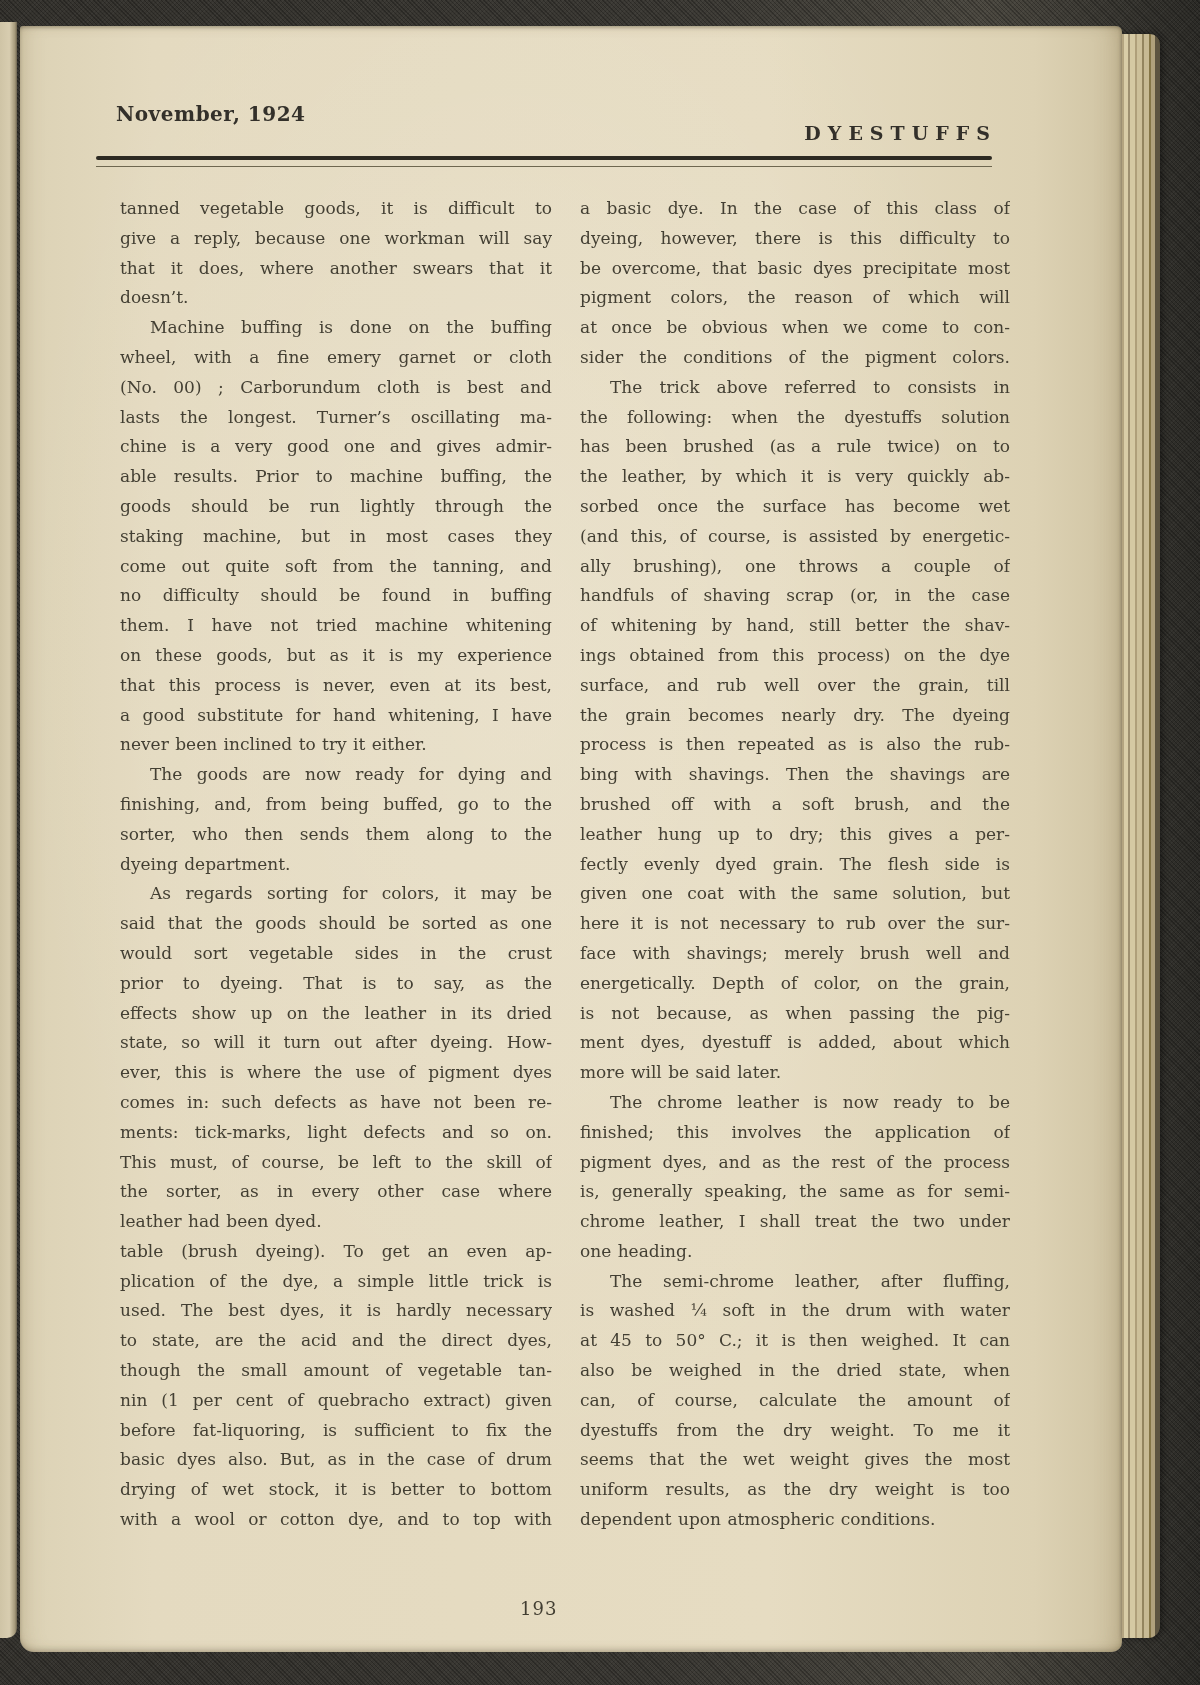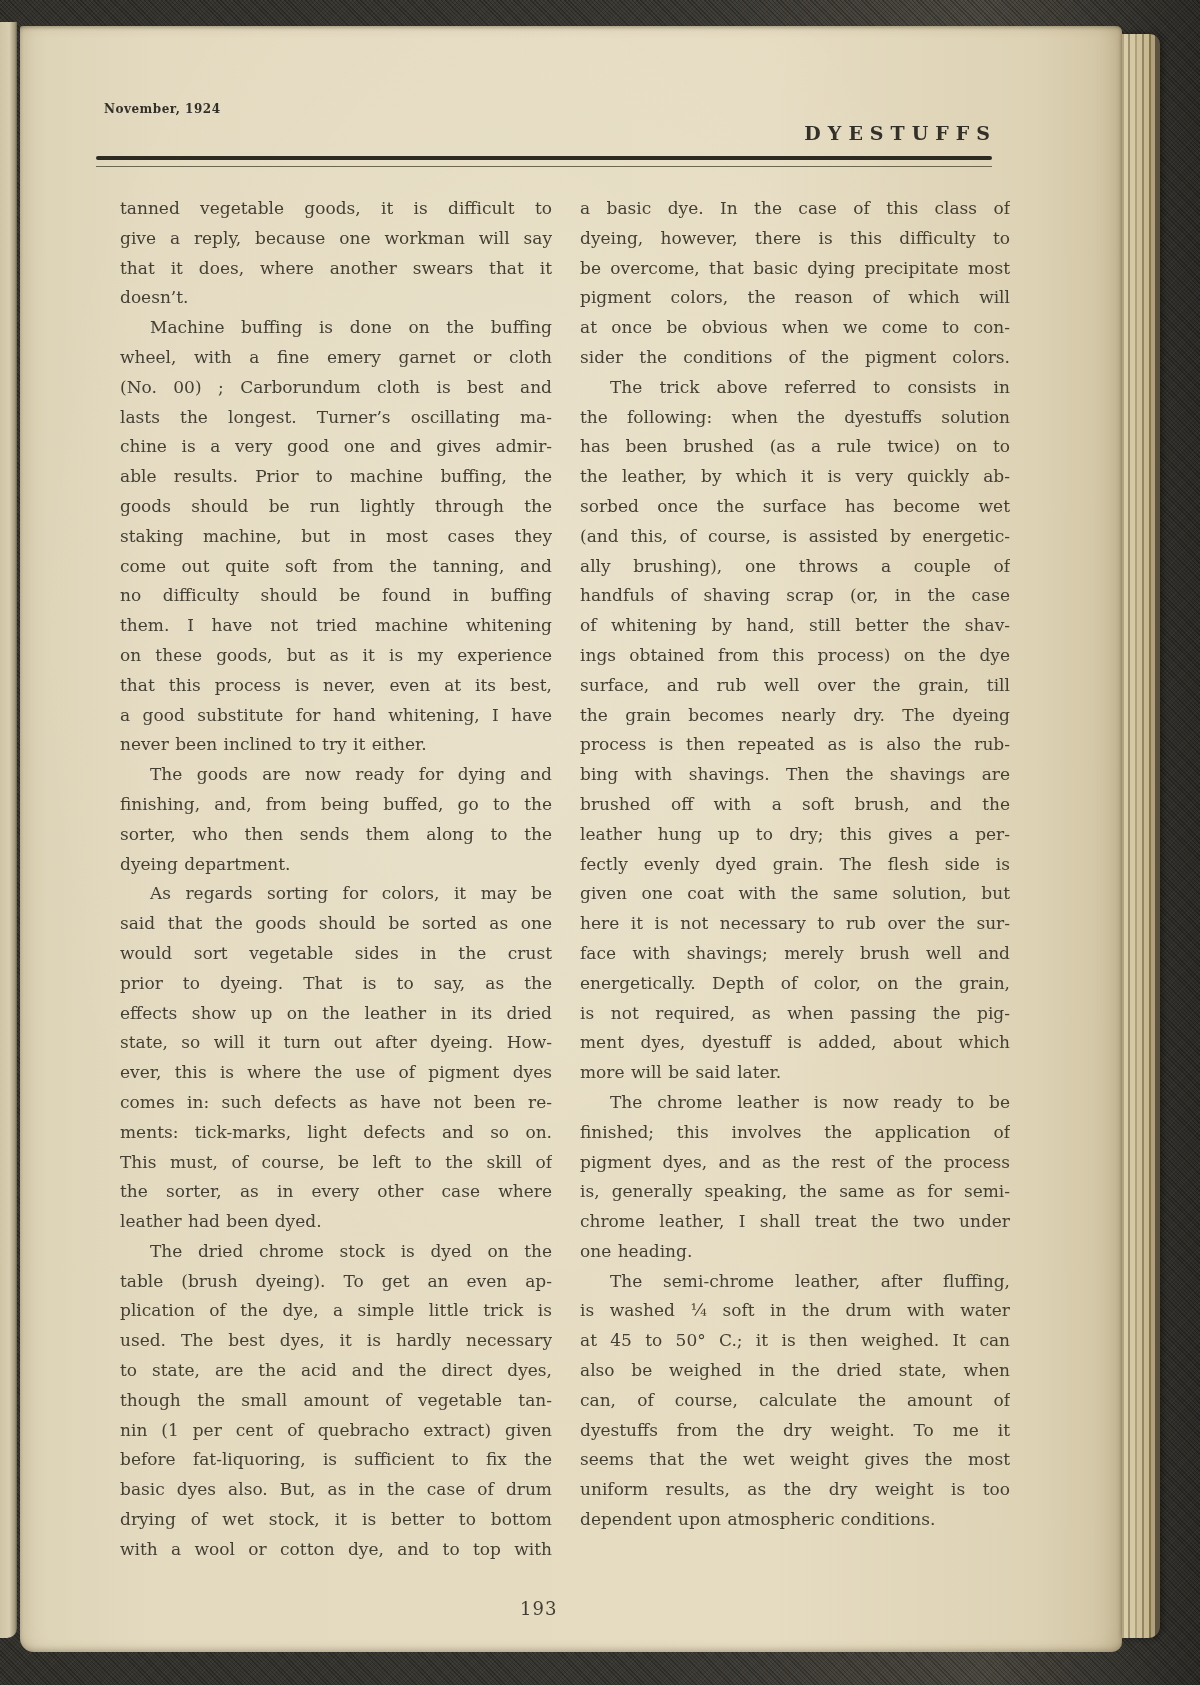--- a/index.html
+++ b/index.html
@@ -35,21 +35,21 @@
     position:absolute;left:1122px;top:34px;width:38px;height:1604px;
     border-radius:0 10px 12px 0;
     background:linear-gradient(90deg,
       #b3a480 0 2px, #d9cda8 2px 6px, #9e9070 6px 8px, #d5c9a3 8px 13px,
       #af9f7a 13px 15px, #cdc09a 15px 20px, #93855f 20px 22px, #c7ba94 22px 27px,
       #857647 27px 29px, #b0a17c 29px 33px, #5d5440 33px 38px);
     box-shadow:2px 0 6px rgba(0,0,0,.45);
   }
   .header{position:absolute;left:80px;top:76px;width:890px;height:34px;color:#33302a;}
   .header .date{
-    position:absolute;left:4px;top:0;font-size:12px;font-weight:bold;letter-spacing:.5px;
+    position:absolute;left:16px;top:0;font-size:20px;font-weight:bold;letter-spacing:.5px;
   }
   .header .journal{
     position:absolute;right:0;top:2px;font-size:19px;font-weight:bold;letter-spacing:7px;margin-right:-7px;margin-top:18px;
   }
   .rule-thick{position:absolute;left:76px;top:130px;width:896px;height:4px;background:#2d2a22;border-radius:2px;}
   .rule-thin{position:absolute;left:76px;top:140px;width:896px;height:1px;background:#6e6750;}
   .col{
     position:absolute;top:168px;color:#433f33;font-size:17px;line-height:29.8px;
     word-spacing:1px;overflow:hidden;
   }
@@ -106,36 +106,35 @@
         <div class="line">would sort vegetable sides in the crust</div>
         <div class="line">prior to dyeing. That is to say, as the</div>
         <div class="line">effects show up on the leather in its dried</div>
         <div class="line">state, so will it turn out after dyeing. How-</div>
         <div class="line">ever, this is where the use of pigment dyes</div>
         <div class="line">comes in: such defects as have not been re-</div>
         <div class="line">ments: tick-marks, light defects and so on.</div>
         <div class="line">This must, of course, be left to the skill of</div>
         <div class="line">the sorter, as in every other case where</div>
         <div class="line endline">leather had been dyed.</div>
-        <div class="line indent">The dried chrome stock is dyed on the</div>
         <div class="line">table (brush dyeing). To get an even ap-</div>
         <div class="line">plication of the dye, a simple little trick is</div>
         <div class="line">used. The best dyes, it is hardly necessary</div>
         <div class="line">to state, are the acid and the direct dyes,</div>
         <div class="line">though the small amount of vegetable tan-</div>
         <div class="line">nin (1 per cent of quebracho extract) given</div>
         <div class="line">before fat-liquoring, is sufficient to fix the</div>
         <div class="line">basic dyes also. But, as in the case of drum</div>
         <div class="line">drying of wet stock, it is better to bottom</div>
         <div class="line">with a wool or cotton dye, and to top with</div>
       </div>
     <div class="col col-right">
         <div class="line">a basic dye. In the case of this class of</div>
         <div class="line">dyeing, however, there is this difficulty to</div>
-        <div class="line">be overcome, that basic dying precipitate most</div>
+        <div class="line">be overcome, that basic dyes precipitate most</div>
         <div class="line">pigment colors, the reason of which will</div>
         <div class="line">at once be obvious when we come to con-</div>
         <div class="line">sider the conditions of the pigment colors.</div>
         <div class="line indent">The trick above referred to consists in</div>
         <div class="line">the following: when the dyestuffs solution</div>
         <div class="line">has been brushed (as a rule twice) on to</div>
         <div class="line">the leather, by which it is very quickly ab-</div>
         <div class="line">sorbed once the surface has become wet</div>
         <div class="line">(and this, of course, is assisted by energetic-</div>
         <div class="line">ally brushing), one throws a couple of</div>
@@ -146,21 +145,21 @@
         <div class="line">the grain becomes nearly dry. The dyeing</div>
         <div class="line">process is then repeated as is also the rub-</div>
         <div class="line">bing with shavings. Then the shavings are</div>
         <div class="line">brushed off with a soft brush, and the</div>
         <div class="line">leather hung up to dry; this gives a per-</div>
         <div class="line">fectly evenly dyed grain. The flesh side is</div>
         <div class="line">given one coat with the same solution, but</div>
         <div class="line">here it is not necessary to rub over the sur-</div>
         <div class="line">face with shavings; merely brush well and</div>
         <div class="line">energetically. Depth of color, on the grain,</div>
-        <div class="line">is not required, as when passing the pig-</div>
+        <div class="line">is not because, as when passing the pig-</div>
         <div class="line">ment dyes, dyestuff is added, about which</div>
         <div class="line endline">more will be said later.</div>
         <div class="line indent">The chrome leather is now ready to be</div>
         <div class="line">finished; this involves the application of</div>
         <div class="line">pigment dyes, and as the rest of the process</div>
         <div class="line">is, generally speaking, the same as for semi-</div>
         <div class="line">chrome leather, I shall treat the two under</div>
         <div class="line endline">one heading.</div>
         <div class="line indent">The semi-chrome leather, after fluffing,</div>
         <div class="line">is washed ¼ soft in the drum with water</div>

